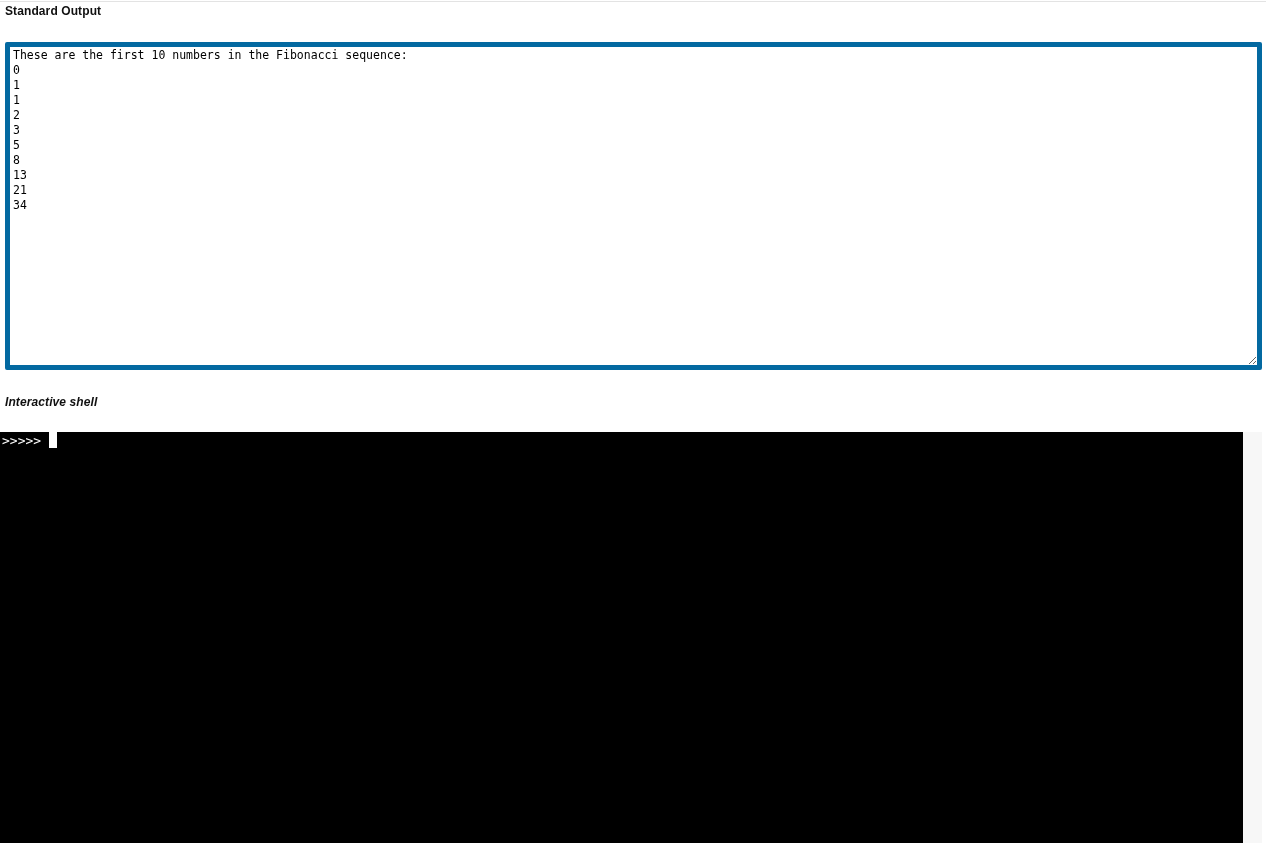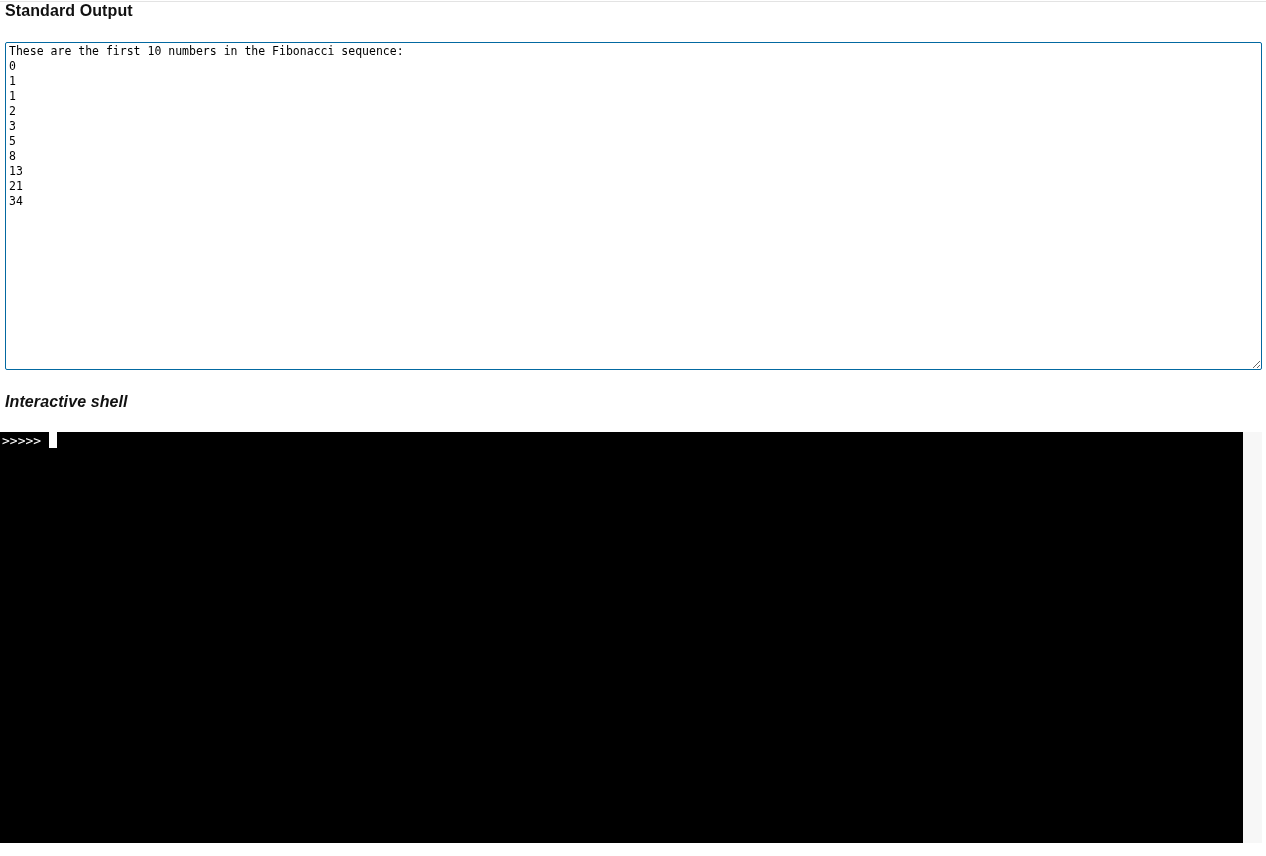--- a/index.html
+++ b/index.html
@@ -25,40 +25,40 @@
     width: 1266px;
     height: 1px;
     background: #e3e3e3;
   }
 
   
   .section-heading {
     position: absolute;
     left: 5px;
     font-family: "Liberation Sans", sans-serif;
-    font-size: 16px;
+    font-size: 12px;
     font-weight: 600;
     line-height: 18px;
     letter-spacing: 0.1px;
     color: #111111;
     margin: 0;
     white-space: nowrap;
   }
   #heading-stdout { top: 2px; }
   #heading-shell  { top: 393px; font-style: italic; }
 
   
   .stdout-area {
     position: absolute;
     left: 5px;
     top: 42px;
     width: 1257px;
     height: 328px;
     box-sizing: border-box;
-    border: 1px solid #0369a1;
+    border: 5px solid #0369a1;
     border-radius: 2px;
     background: #ffffff;
     color: #000000;
     font-family: "DejaVu Sans Mono", "Liberation Mono", monospace;
     font-size: 11.5px;
     line-height: 15px;
     padding: 1px 2px 2px 3px;
     margin: 0;
     resize: both;
     overflow: auto;

